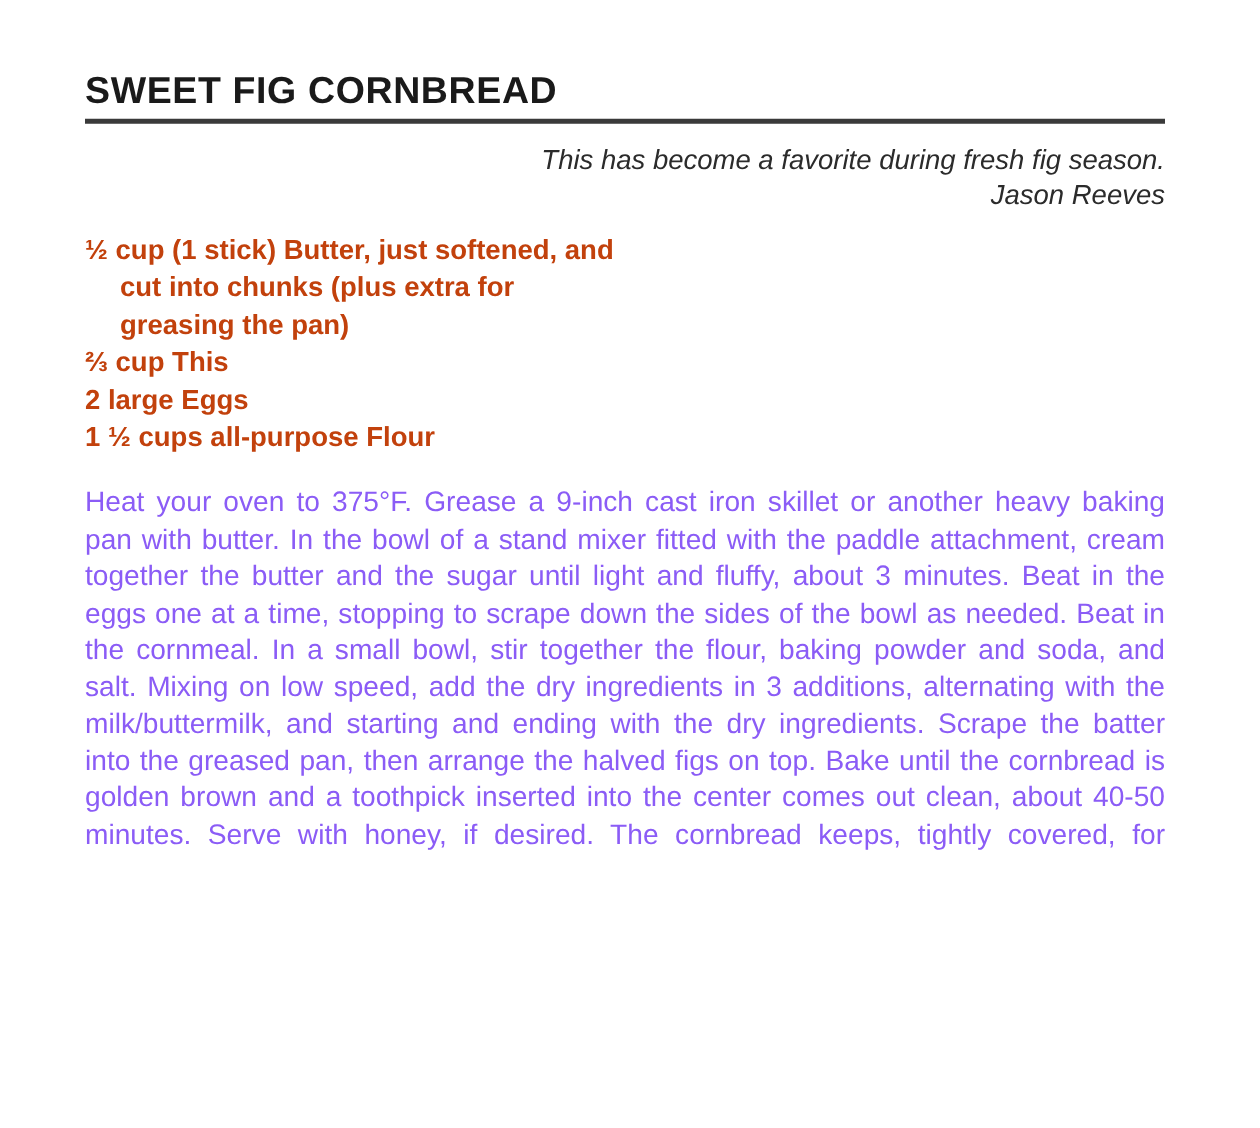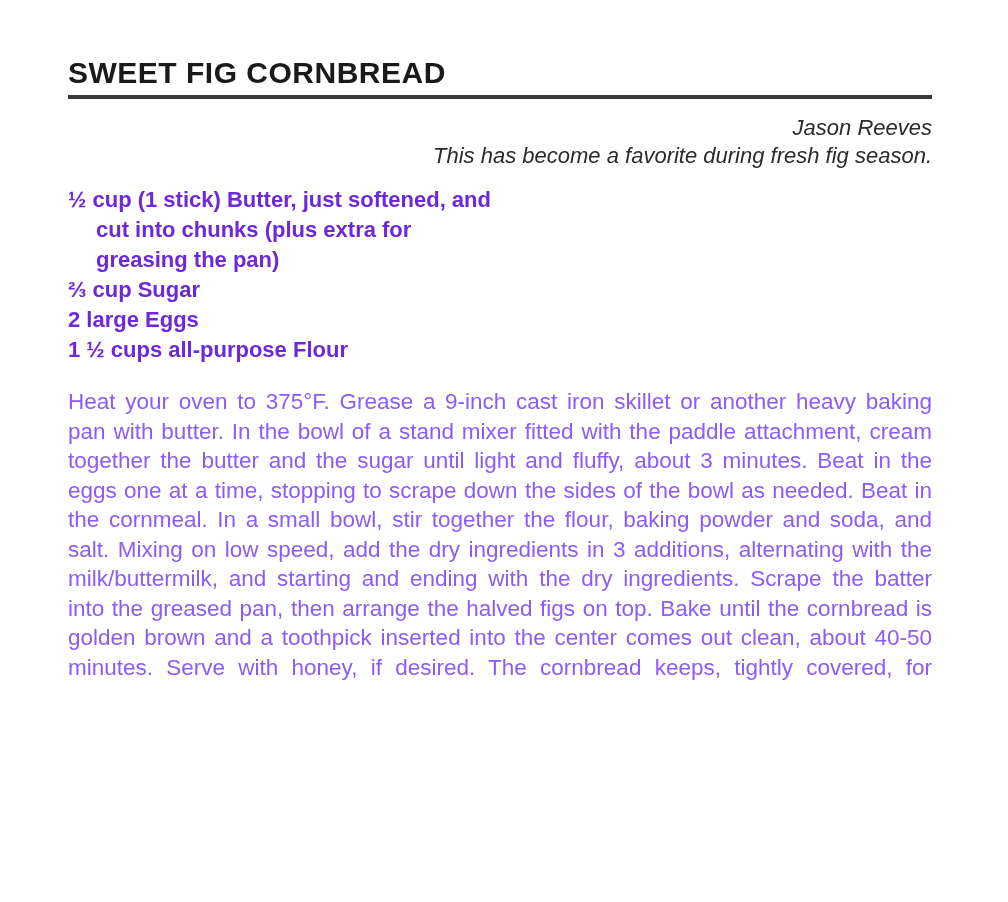--- a/index.html
+++ b/index.html
@@ -33,21 +33,21 @@
     margin-top: 15px;
     text-align: right;
     font-style: italic;
     font-size: 22px;
     line-height: 28px;
     color: #2b2b2b;
   }
   .ingredients {
     display: flex;
     margin-top: 15px;
-    color: #6d28d9;
+    color: #c2410c;
   }
   .ingredients ul {
     list-style: none;
     font-weight: bold;
     font-size: 22px;
     line-height: 30px;
   }
   .ingredients ul li {
     padding-left: 28px;   
     text-indent: -28px;
@@ -66,30 +66,30 @@
 </head>
 <body>
 
 <div class="page">
 
   <h1 class="title">SWEET FIG CORNBREAD</h1>
 
   <hr class="title-rule">
 
   <div class="attribution">
+    <div>This has become a favorite during fresh fig season.</div>
     <div>Jason Reeves</div>
-    <div>This has become a favorite during fresh fig season.</div>
   </div>
 
   <div class="ingredients">
     <ul class="col-left">
 
         <li>½ cup (1 stick) Butter, just softened, and cut into chunks (plus extra for greasing the pan)</li>
 
-        <li>⅔ cup Sugar</li>
+        <li>⅔ cup This</li>
 
         <li>2 large Eggs</li>
 
 
         <li>1 ½ cups all-purpose Flour</li>
       </ul>
   </div>
 
   <p class="instructions">Heat your oven to 375°F. Grease a 9-inch cast iron skillet or another heavy baking pan with butter. In the bowl of a stand mixer fitted with the paddle attachment, cream together the butter and the sugar until light and fluffy, about 3 minutes. Beat in the eggs one at a time, stopping to scrape down the sides of the bowl as needed. Beat in the cornmeal. In a small bowl, stir together the flour, baking powder and soda, and salt. Mixing on low speed, add the dry ingredients in 3 additions, alternating with the milk/buttermilk, and starting and ending with the dry ingredients. Scrape the batter into the greased pan, then arrange the halved figs on top. Bake until the cornbread is golden brown and a toothpick inserted into the center comes out clean, about 40-50 minutes. Serve with honey, if desired. The cornbread keeps, tightly covered, for several days. Just lightly toast slices in a toaster oven before serving and you're good to go.</p>
 

